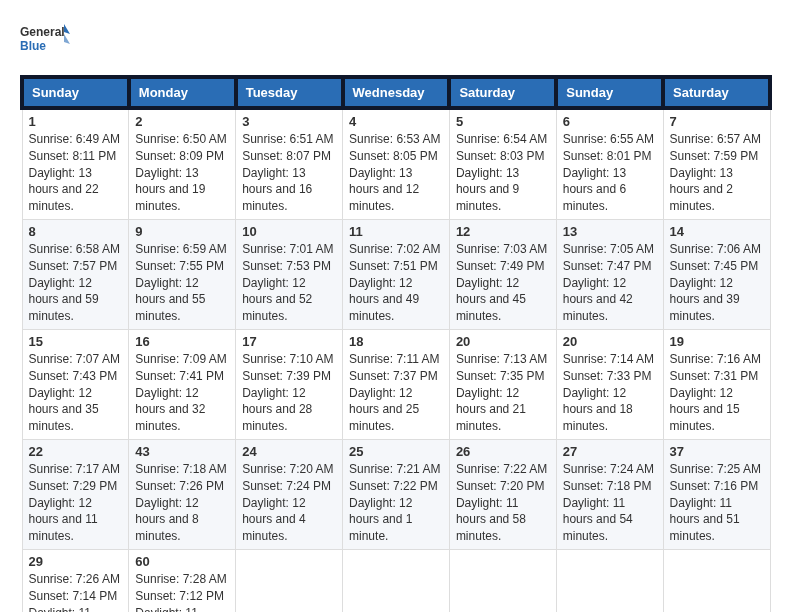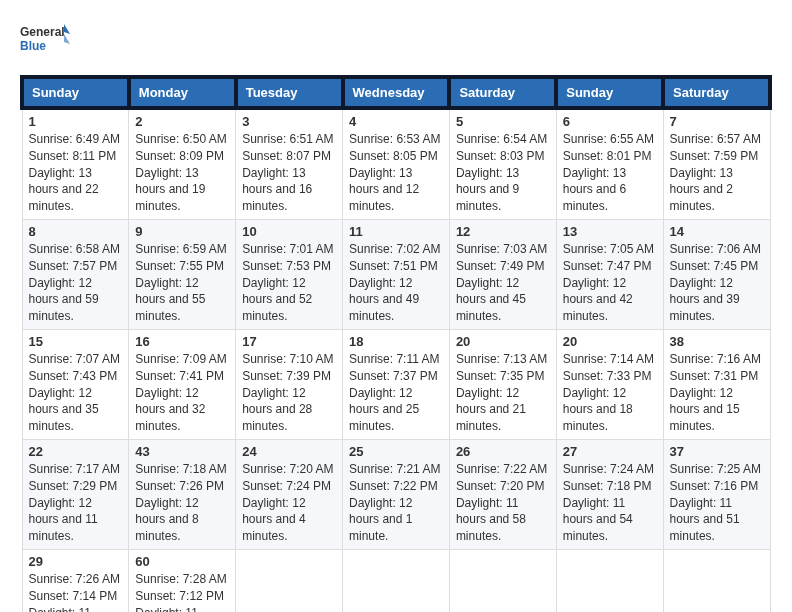--- a/index.html
+++ b/index.html
@@ -184,21 +184,21 @@
         </td>
         <td>
           <div class="day-number">20</div>
           <div class="day-info">Sunrise: 7:13 AM<br>Sunset: 7:35 PM<br>Daylight: 12 hours and 21 minutes.</div>
         </td>
         <td>
           <div class="day-number">20</div>
           <div class="day-info">Sunrise: 7:14 AM<br>Sunset: 7:33 PM<br>Daylight: 12 hours and 18 minutes.</div>
         </td>
         <td>
-          <div class="day-number">38</div>
+          <div class="day-number">19</div>
           <div class="day-info">Sunrise: 7:16 AM<br>Sunset: 7:31 PM<br>Daylight: 12 hours and 15 minutes.</div>
         </td>
       </tr>
       <tr>
         <td>
           <div class="day-number">22</div>
           <div class="day-info">Sunrise: 7:17 AM<br>Sunset: 7:29 PM<br>Daylight: 12 hours and 11 minutes.</div>
         </td>
         <td>
           <div class="day-number">43</div>

